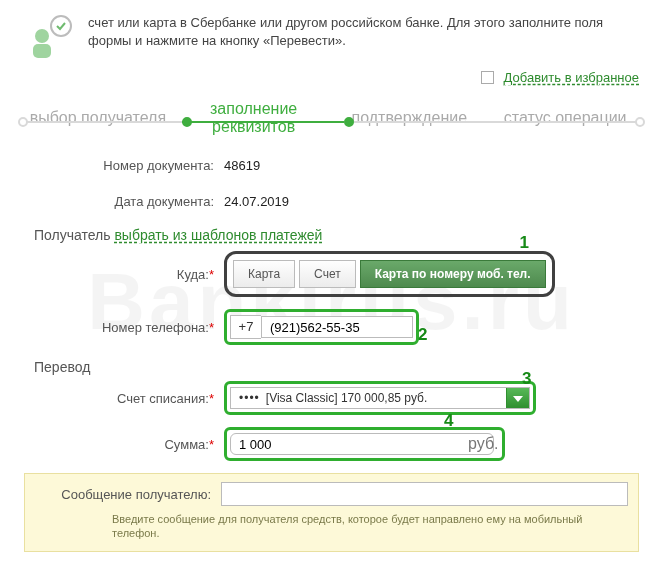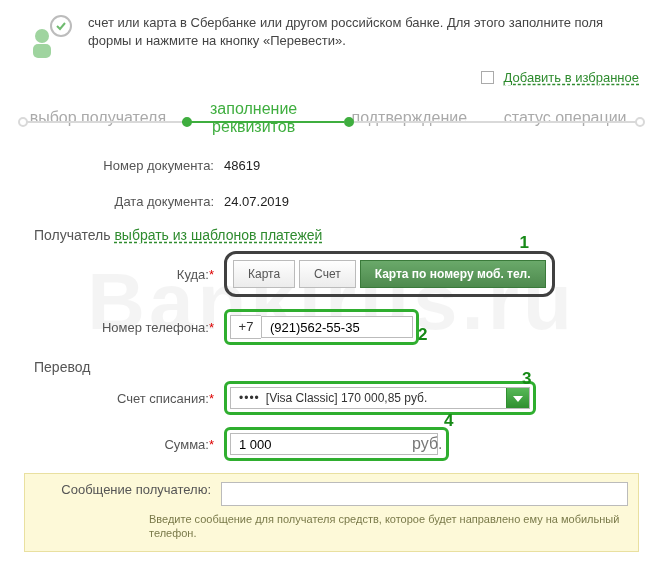--- a/index.html
+++ b/index.html
@@ -195,27 +195,27 @@
   }
   .sum-unit { margin-left:-26px; font-size:16px; color:#777; pointer-events:none; }
 
   
   .msg-block {
     background: #fdf9d8;
     border: 1px solid #e9e0a0;
     margin: 8px 24px 0 24px;
     padding: 8px 10px 10px 10px;
   }
-  .msg-block .row1 { display:flex; }
+  .msg-block .row1 { display:flex; align-items:center; }
   .msg-block .row1 .lbl { flex:0 0 176px; text-align:right; padding-right:10px; color:#555; }
   .msg-block input {
     flex:1; height:22px; border:1px solid #bbb; padding:0 6px;
   }
   .msg-block .hint {
-    margin: 6px 0 0 114px;
+    margin: 6px 0 0 77px;
     font-size: 11px;
     color: #7a7a4a;
     line-height: 1.3;
   }
 
   
   .watermark {
     position: absolute;
     left: 0; right: 0;
     top: 256px;
@@ -330,21 +330,21 @@
         <span>[Visa Classic] 170 000,85  руб.</span>
         <span class="arrow"></span>
       </div>
     </div>
     <span class="callout" style="left:522px; top:-8px;">3</span>
   </div>
 
   <div class="form-row" style="padding-top:8px; position:relative;">
     <div class="lbl"><span>Сумма:</span><span class="ast">*</span></div>
     <div class="input-wrap">
-      <input type="text" class="sum-input" style="width: 208px;" value="1 000">
+      <input type="text" class="sum-input" style="width: 264px; border-radius: 6px;" value="1 000">
       <span class="sum-unit">руб.</span>
     </div>
     <span class="callout" style="left:444px; top:-8px;">4</span>
   </div>
 
   <div class="msg-block">
     <div class="row1">
       <div class="lbl">Сообщение получателю:</div>
       <input type="text" value="" style="">
     </div>

